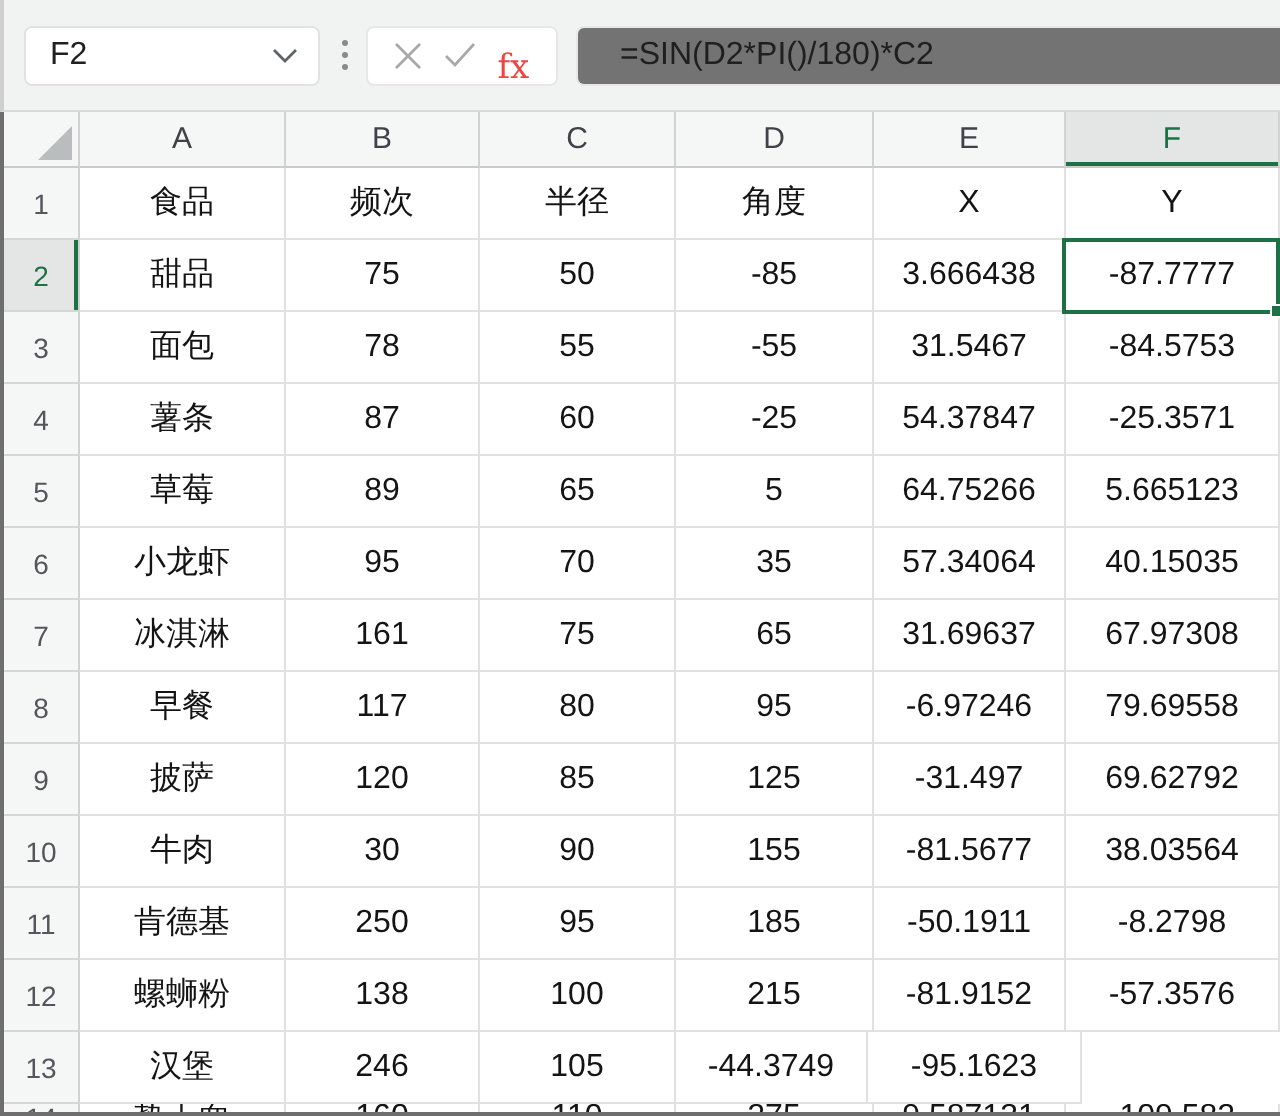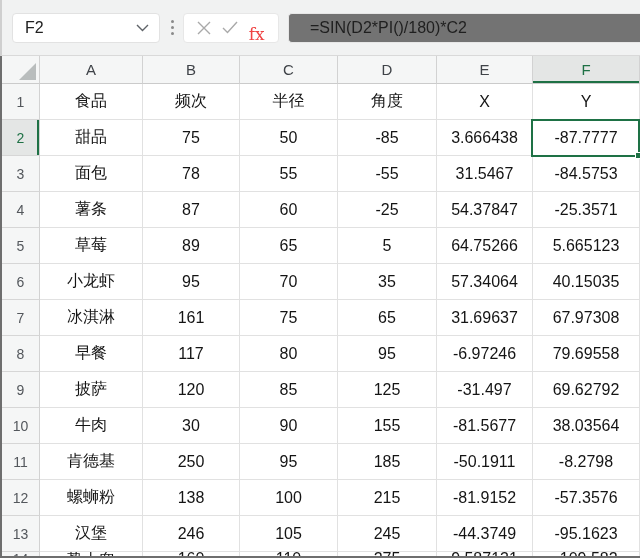--- a/index.html
+++ b/index.html
@@ -434,23 +434,20 @@
         </div>
     <div class="cell c1">
           <span>汉堡</span>
         </div>
     <div class="cell c2">
           <span>246</span>
         </div>
     <div class="cell c3">
           <span>105</span>
         </div>
-    <div class="cell c4">
-          <span>245</span>
-        </div>
     <div class="cell c5">
           <span>-44.3749</span>
         </div>
     <div class="cell c6">
           <span>-95.1623</span>
         </div>
   </div>
 
   <div class="row">
     <div class="cell rowhdr c0">

